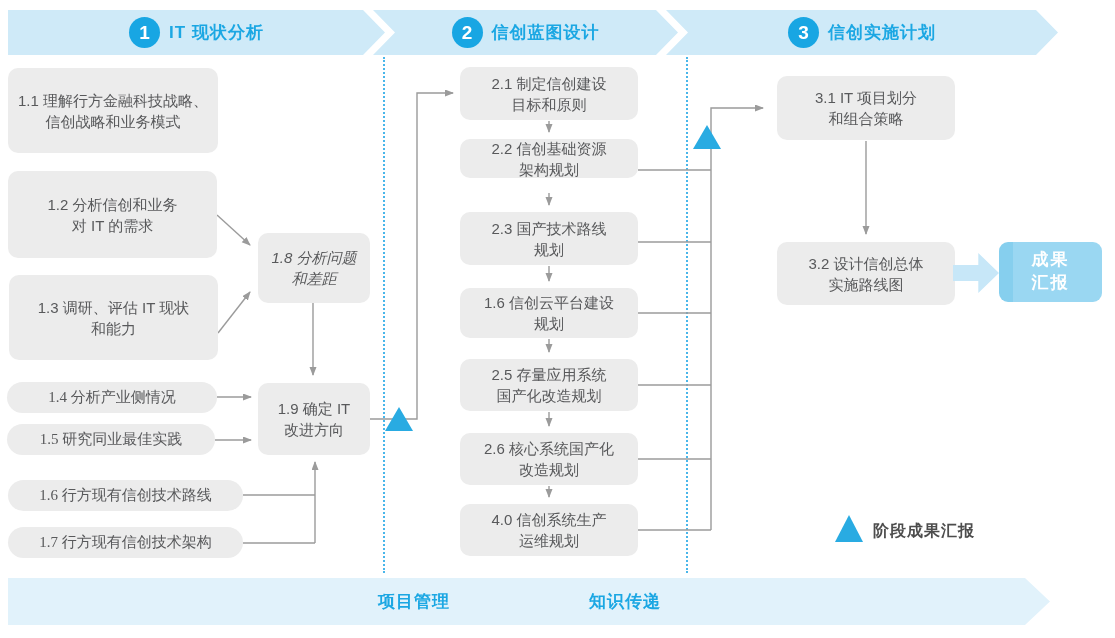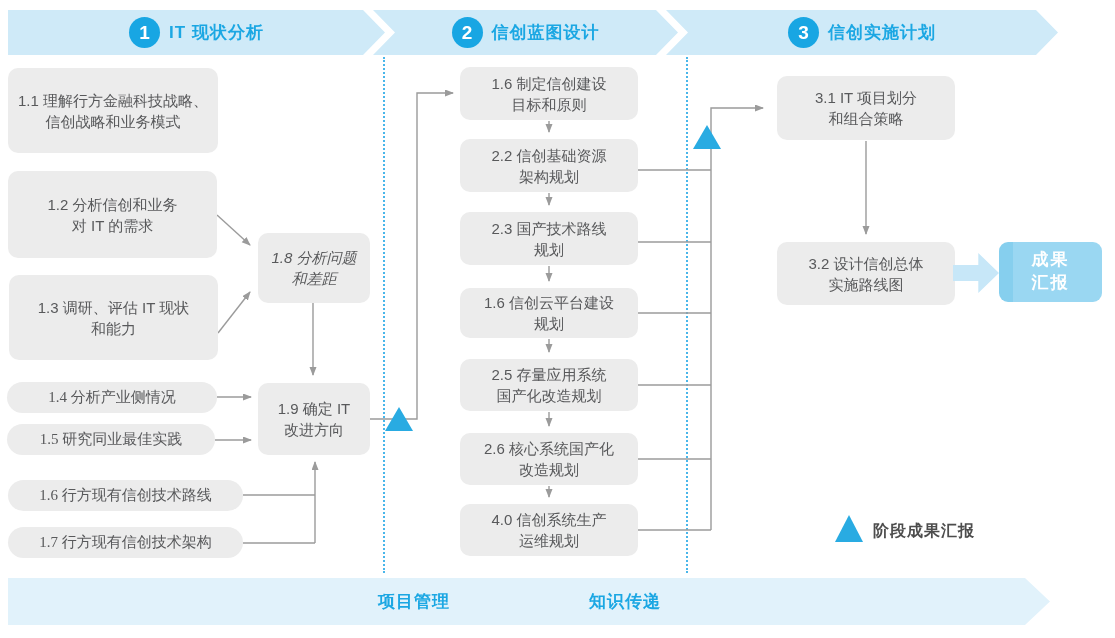--- a/index.html
+++ b/index.html
@@ -126,23 +126,23 @@
 和能力</div>
   <div class="box pill" style="left:7px;top:382px;width:210px;height:31px;">1.4 分析产业侧情况</div>
   <div class="box pill" style="left:7px;top:424px;width:208px;height:31px;">1.5 研究同业最佳实践</div>
   <div class="box pill" style="left:8px;top:480px;width:235px;height:31px;">1.6 行方现有信创技术路线</div>
   <div class="box pill" style="left:8px;top:527px;width:235px;height:31px;">1.7 行方现有信创技术架构</div>
   <div class="box" style="left:258px;top:233px;width:112px;height:70px;font-style:italic;">1.8 分析问题
 和差距</div>
   <div class="box" style="left:258px;top:383px;width:112px;height:72px;">1.9 确定 IT
 改进方向</div>
 
-  <div class="box" style="left:460px;top:67px;width:178px;height:53px;">1.6 制定信创建设
+  <div class="box" style="left:460px;top:67px;width:178px;height:53px;">2.1 制定信创建设
 目标和原则</div>
-  <div class="box" style="left:460px;top:139px;width:178px;height:53px;">2.2 信创基础资源
+  <div class="box" style="left:460px;top:139px;width:178px;height:39px;">2.2 信创基础资源
 架构规划</div>
   <div class="box" style="left:460px;top:212px;width:178px;height:53px;">2.3 国产技术路线
 规划</div>
   <div class="box" style="left:460px;top:288px;width:178px;height:50px;">1.6 信创云平台建设
 规划</div>
   <div class="box" style="left:460px;top:359px;width:178px;height:52px;">2.5 存量应用系统
 国产化改造规划</div>
   <div class="box" style="left:460px;top:433px;width:178px;height:52px;">2.6 核心系统国产化
 改造规划</div>
   <div class="box" style="left:460px;top:504px;width:178px;height:52px;">4.0 信创系统生产

